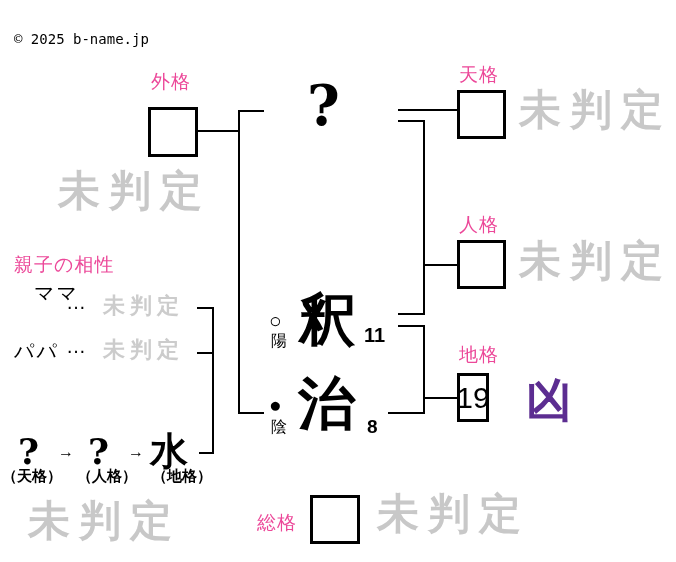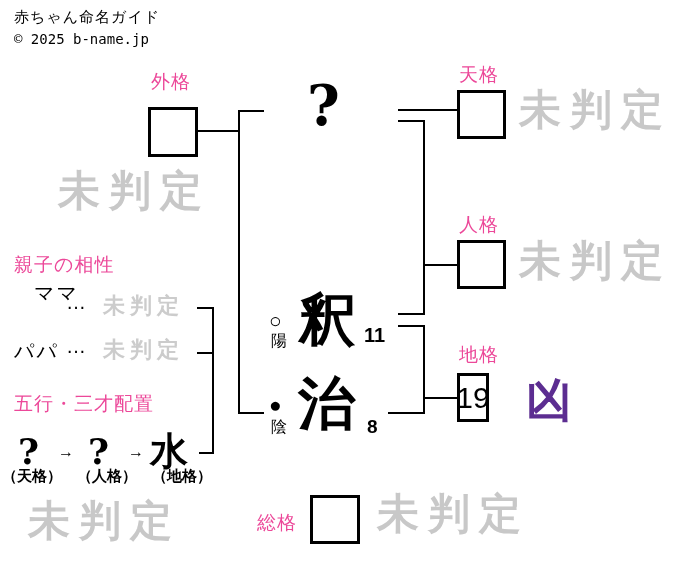--- a/index.html
+++ b/index.html
@@ -38,21 +38,20 @@
   .polarity-lbl{font-size:16px;line-height:1;}
   .row-label{font-size:20px;letter-spacing:2px;white-space:nowrap;}
   .paren-lbl{font-size:15px;letter-spacing:0;white-space:nowrap;font-weight:bold;}
   .arrow{font-size:16px;line-height:1;}
 </style>
 </head>
 <body>
 
 <div id="canvas">
 
-  <div class="abs" style="left:14px;top:8px;font-size:15px;letter-spacing:1px;">赤ちゃん命名ガイド</div>
   <div class="abs" style="left:14px;top:31px;font-size:14px;font-family:'DejaVu Sans Mono',monospace;">© 2025 b-name.jp</div>
 
   <div class="hline" style="left:198px;top:130px;width:40px;"></div>
   <div class="vline" style="left:238px;top:110px;height:304px;"></div>
   <div class="hline" style="left:238px;top:110px;width:26px;"></div>
   <div class="hline" style="left:238px;top:412px;width:26px;"></div>
 
   <div class="hline" style="left:398px;top:109px;width:59px;"></div>
   <div class="hline" style="left:398px;top:120px;width:27px;"></div>
   <div class="vline" style="left:423px;top:120px;height:195px;"></div>
@@ -100,21 +99,20 @@
   <div class="abs lbl" style="left:14px;top:252px;">親子の相性</div>
 
   <div class="abs row-label" style="left:14px;top:280px;margin-left:20px;">ママ</div>
   <div class="abs row-label" style="left:66px;top:291px;">…</div>
   <div class="abs wm-small" style="left:103px;top:294px;">未判定</div>
 
   <div class="abs row-label" style="left:14px;top:338px;">パパ</div>
   <div class="abs row-label" style="left:66px;top:335px;">…</div>
   <div class="abs wm-small" style="left:103px;top:338px;">未判定</div>
 
-  <div class="abs lbl" style="left:14px;top:391px;">五行・三才配置</div>
 
   <div class="abs bigchar" style="left:18px;top:433px;font-size:36px;">?</div>
   <div class="abs arrow" style="left:58px;top:444px;">→</div>
   <div class="abs bigchar" style="left:88px;top:433px;font-size:36px;">?</div>
   <div class="abs arrow" style="left:128px;top:444px;">→</div>
   <div class="abs bigchar" style="left:150px;top:432px;font-size:38px;">水</div>
 
   <div class="abs paren-lbl" style="left:2px;top:467px;">（天格）</div>
   <div class="abs paren-lbl" style="left:77px;top:467px;">（人格）</div>
   <div class="abs paren-lbl" style="left:152px;top:467px;">（地格）</div>

